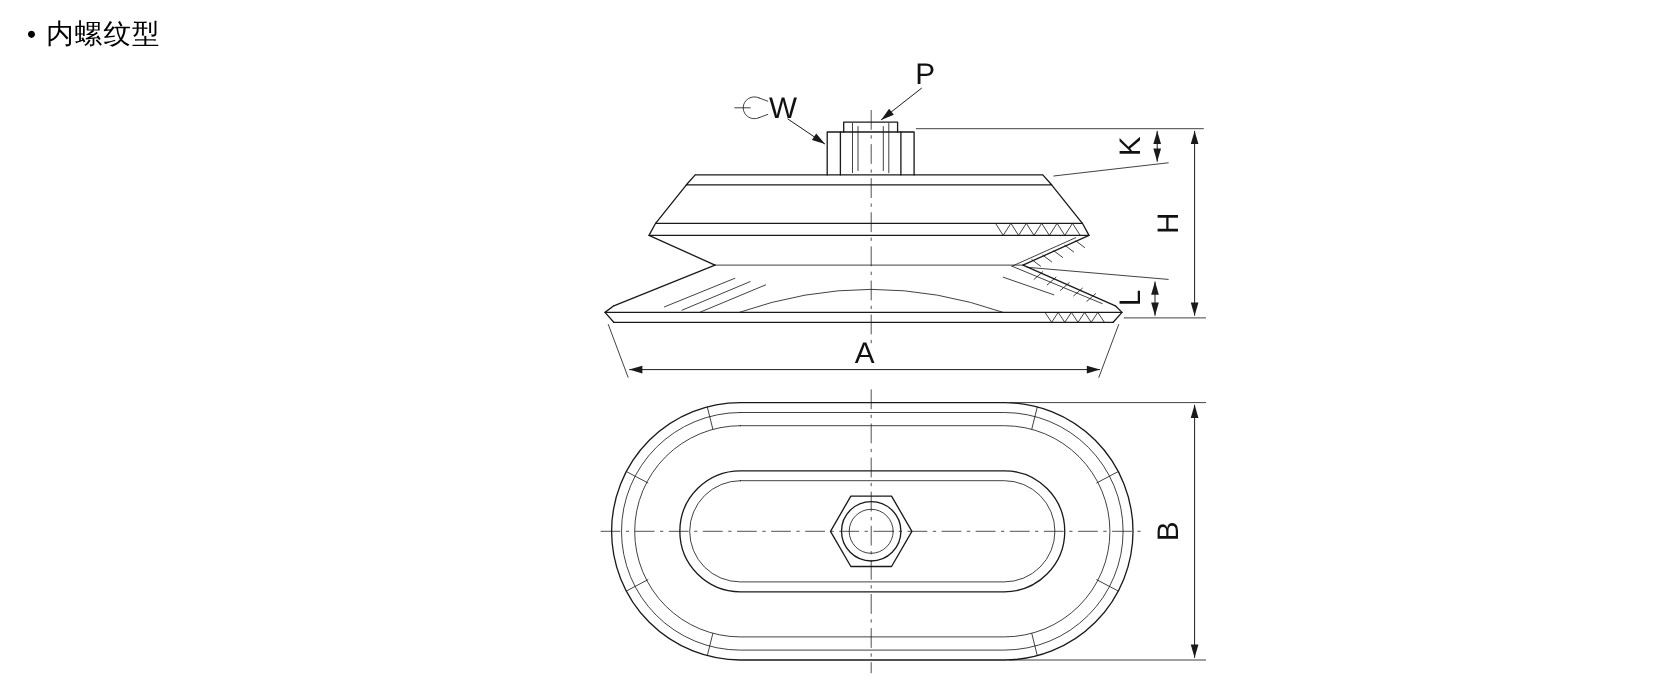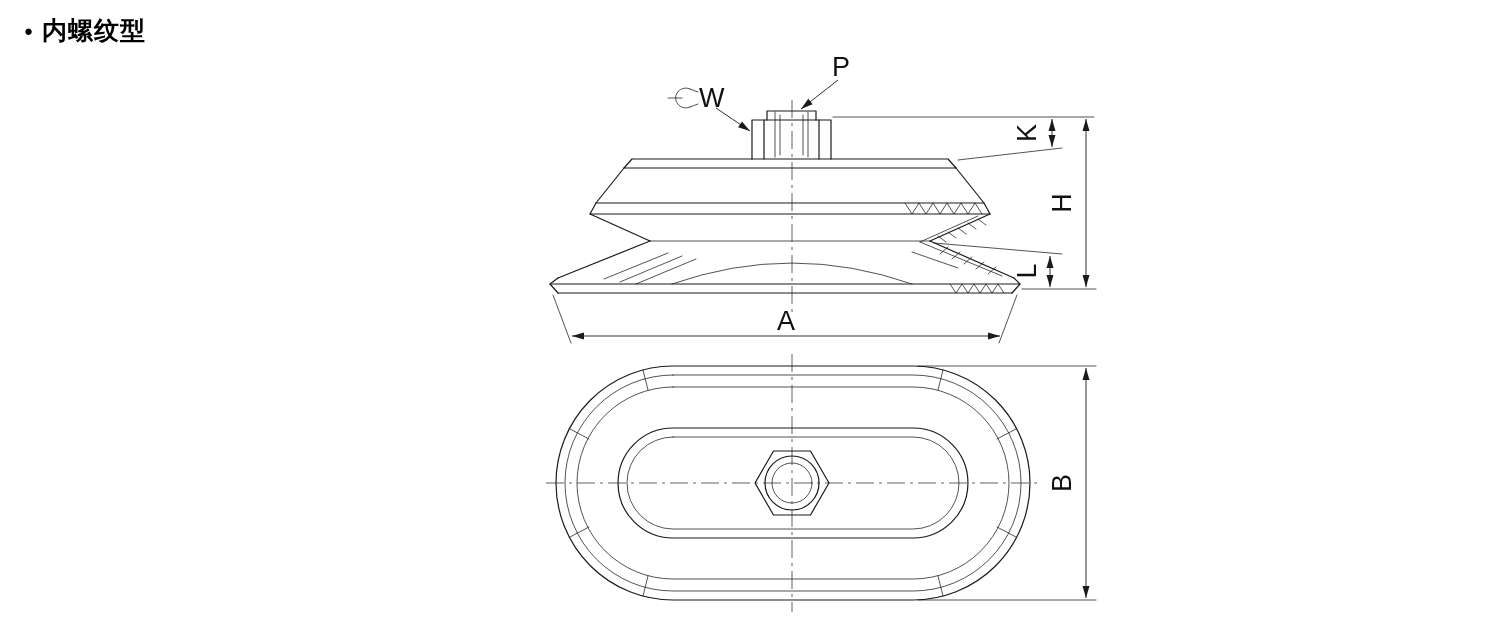--- a/index.html
+++ b/index.html
@@ -1,20 +1,20 @@
 <!DOCTYPE html>
 <html><head>
 <meta charset="utf-8">
 <style>
   html,body{margin:0;padding:0;background:#fff;}
   body{width:1505px;height:621px;overflow:hidden;font-family:"Liberation Sans",sans-serif;}
   .canvas{position:relative;width:1505px;height:621px;background:#ffffff;}
   .title{position:absolute;left:24px;top:14px;display:flex;align-items:center;gap:9px;color:#000;}
   .title .bullet{font-size:15px;line-height:1;}
-  .title .txt{font-size:25px;font-weight:700;letter-spacing:1px;}
+  .title .txt{font-size:25px;font-weight:400;letter-spacing:1px;}
   svg.drawing{position:absolute;left:0;top:0;width:1505px;height:621px;}
   .ln{stroke:#1a1a1a;stroke-width:1.2;fill:none;stroke-linecap:round;stroke-linejoin:round;}
   .thin{stroke:#1a1a1a;stroke-width:0.75;fill:none;stroke-linecap:round;}
   .dim{stroke:#1a1a1a;stroke-width:0.9;fill:none;}
   .cl{stroke:#3a3a3a;stroke-width:0.8;fill:none;stroke-dasharray:18 5 3 5;}
   .lbl{fill:#111;font-size:27px;font-family:"Liberation Sans",sans-serif;}
 </style>
 </head>
 <body>
 

